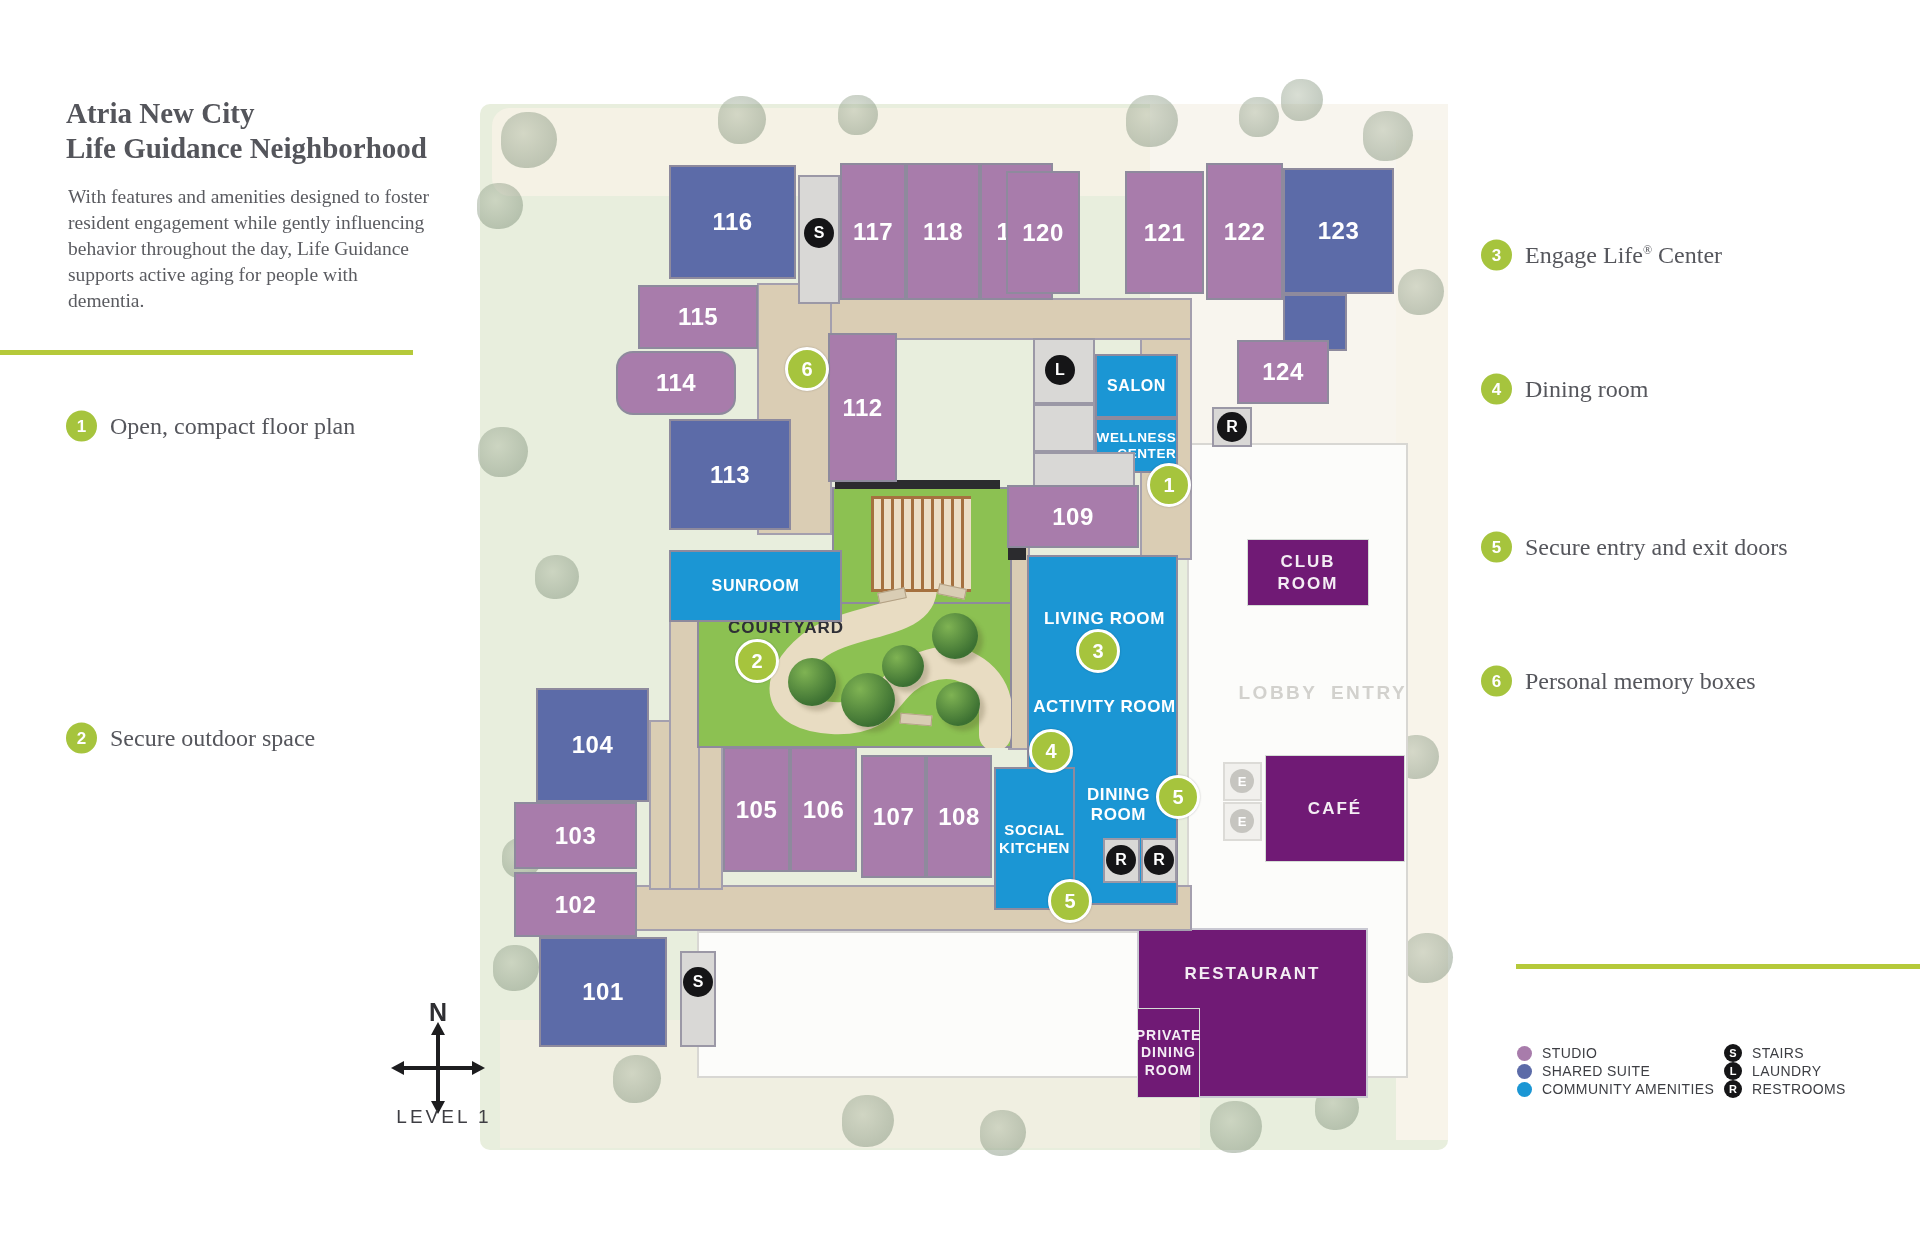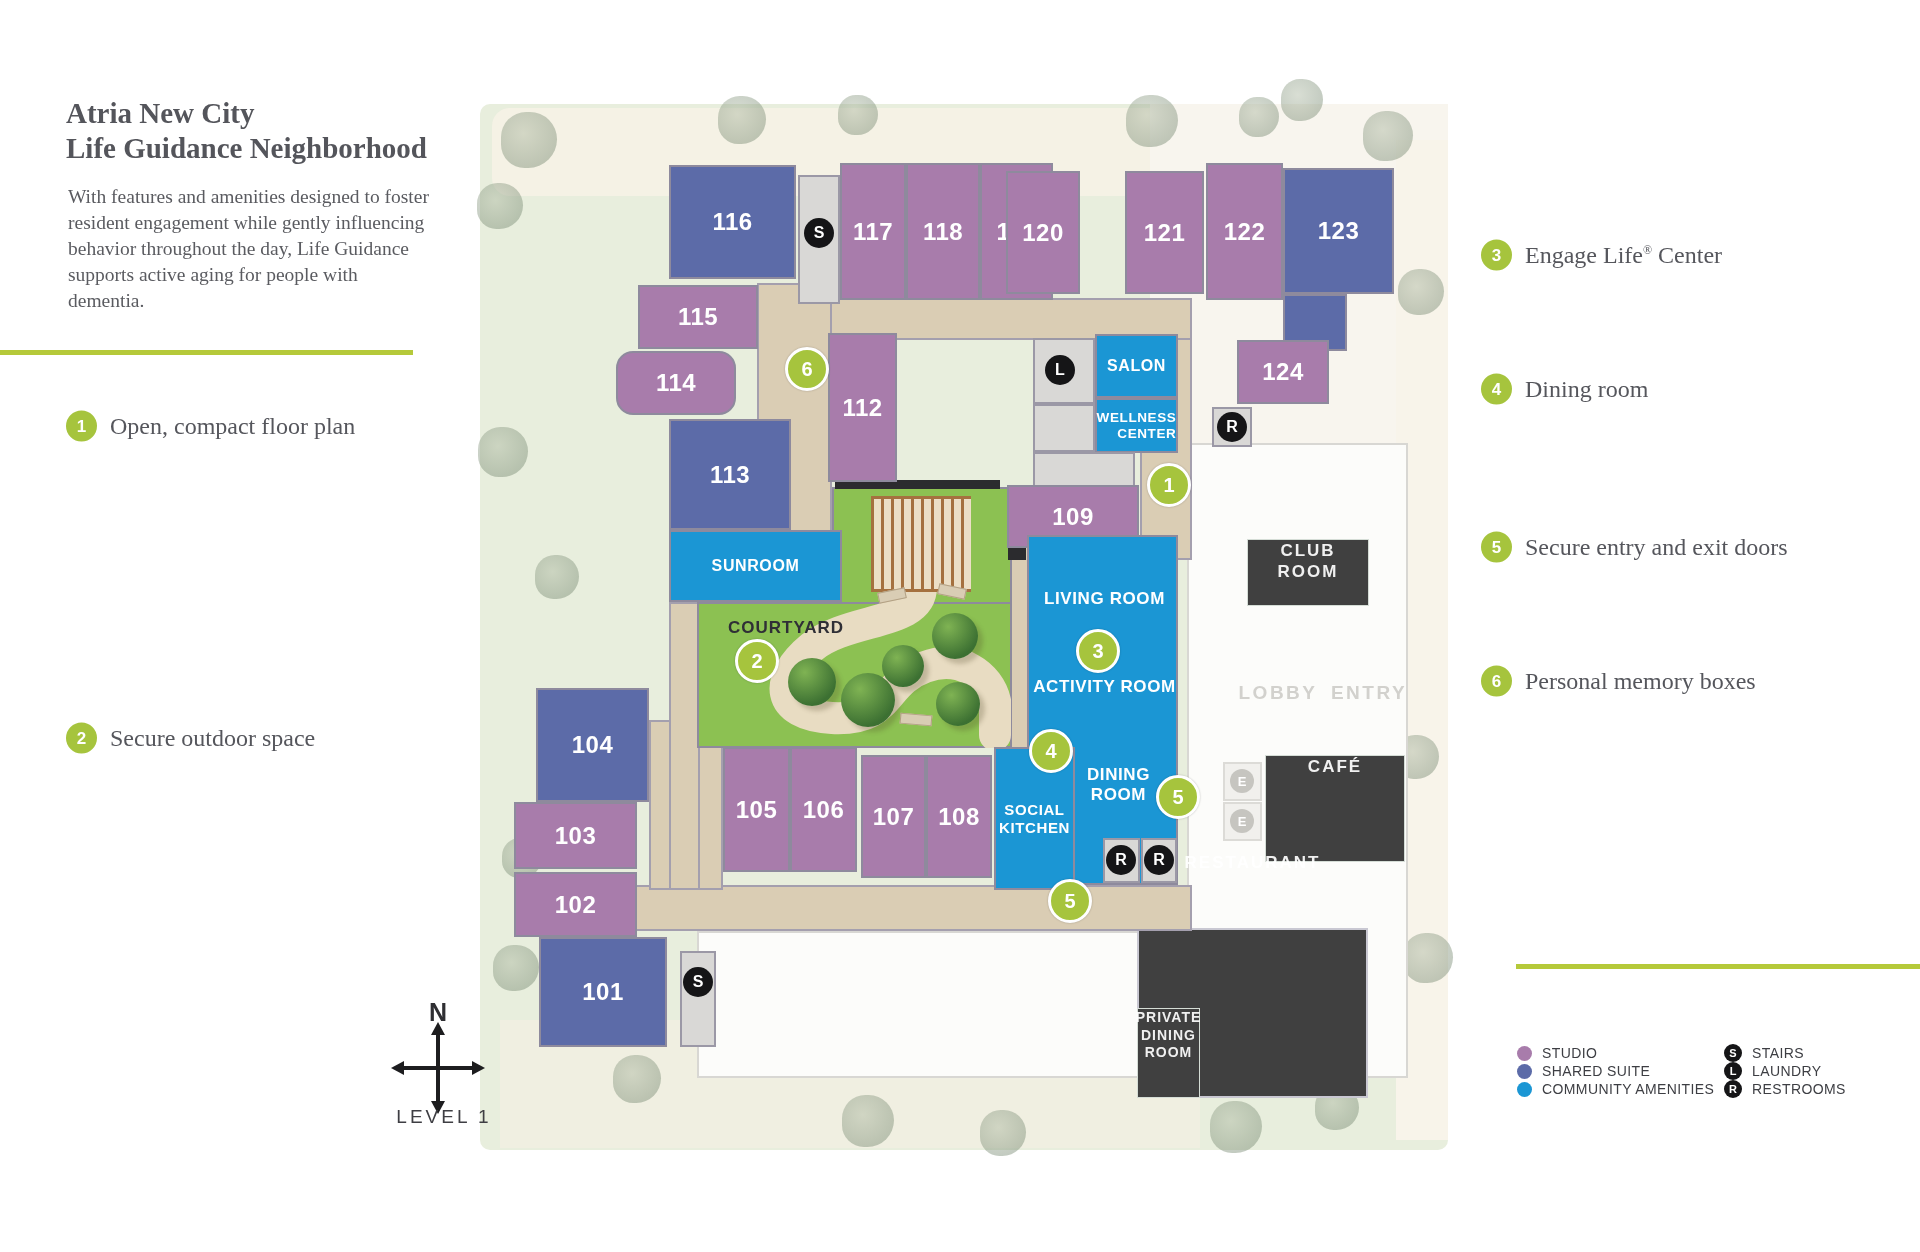--- a/index.html
+++ b/index.html
@@ -19,21 +19,21 @@
   
   .park{background:#e8eedd;border-radius:10px;}
   .sand{background:#f6f2e6;border-radius:18px;}
   .tree{border-radius:48% 52% 55% 45%;opacity:.45;
         background:radial-gradient(circle at 40% 38%, #aab69f, #798b74 72%);}
   
   .room{display:flex;align-items:center;justify-content:center;color:#fff;
         border:2px solid #8e8a9d;box-sizing:border-box;font-weight:bold;text-align:center;}
   .studio{background:#a87cab;}
   .suite{background:#5c6ba8;}
-  .amen{background:#1b96d4;}
+  .amen{background:#1b96d4;margin-top:20px;}
   .grayrm{background:#d9d8d6;border:2px solid #9b98a6;box-sizing:border-box;}
   .gray-faded{background:#f1f0ed;border:2px solid #dcdbd7;box-sizing:border-box;}
   .corr{background:#dacdb4;border:2px solid #a49fae;box-sizing:border-box;}
   .num{font-size:24px;letter-spacing:.5px;}
   .amlbl{font-size:16px;line-height:1.15;letter-spacing:.6px;}
   .cy{background:#8cc152;border:2px solid #8e8a9d;box-sizing:border-box;}
   .blackwall{background:#2b2b2e;}
   .pergola{background:#ecdfc6;border-top:3px solid #a5713f;border-bottom:3px solid #a5713f;
            background-image:repeating-linear-gradient(90deg,#a5713f 0 3px,rgba(0,0,0,0) 3px 10px);}
   .bench{background:#d9cdb4;border:1px solid #b3a184;}
@@ -41,22 +41,22 @@
          box-shadow:5px 5px 4px rgba(80,70,40,.25);}
   .marker{width:38px;height:38px;border-radius:50%;background:#a6c43d;border:3px solid #fff;
           color:#fff;font-weight:bold;font-size:20px;display:flex;align-items:center;
           justify-content:center;transform:translate(-50%,-50%);box-shadow:0 0 2px rgba(0,0,0,.25);}
   .icdark{width:30px;height:30px;border-radius:50%;background:#151517;color:#fff;font-weight:bold;
           font-size:16px;display:flex;align-items:center;justify-content:center;transform:translate(-50%,-50%);}
   .icgray{width:24px;height:24px;border-radius:50%;background:#c6c5c0;color:#fff;font-weight:bold;
           font-size:13px;display:flex;align-items:center;justify-content:center;transform:translate(-50%,-50%);}
   
   .fwhite{background:#fcfcfa;border:2px solid #d8d7d3;box-sizing:border-box;}
-  .fgreen{background:#404040;border:1px solid #d5ddd6;box-sizing:border-box;
-          display:flex;justify-content:center;}
+  .fgreen{background:#701a75;border:1px solid #d5ddd6;box-sizing:border-box;
+          display:flex;align-items:center;justify-content:center;}
   .ftxt{color:rgba(255,255,255,.92);font-weight:bold;letter-spacing:2px;font-size:17px;
         text-align:center;line-height:1.25;}
   .fgraytxt{color:#d2d1cd;font-weight:bold;letter-spacing:2.5px;font-size:19px;text-align:center;}
   
   .cline{background:#1d1d1f;}
   .arr{width:0;height:0;}
   .ntxt{font-size:25px;font-weight:bold;color:#2f2f33;text-align:center;}
   .lvltxt{font-size:19px;letter-spacing:3px;color:#3e3e43;text-align:center;}
   
   .lrow{display:flex;align-items:center;gap:10px;height:18px;}

